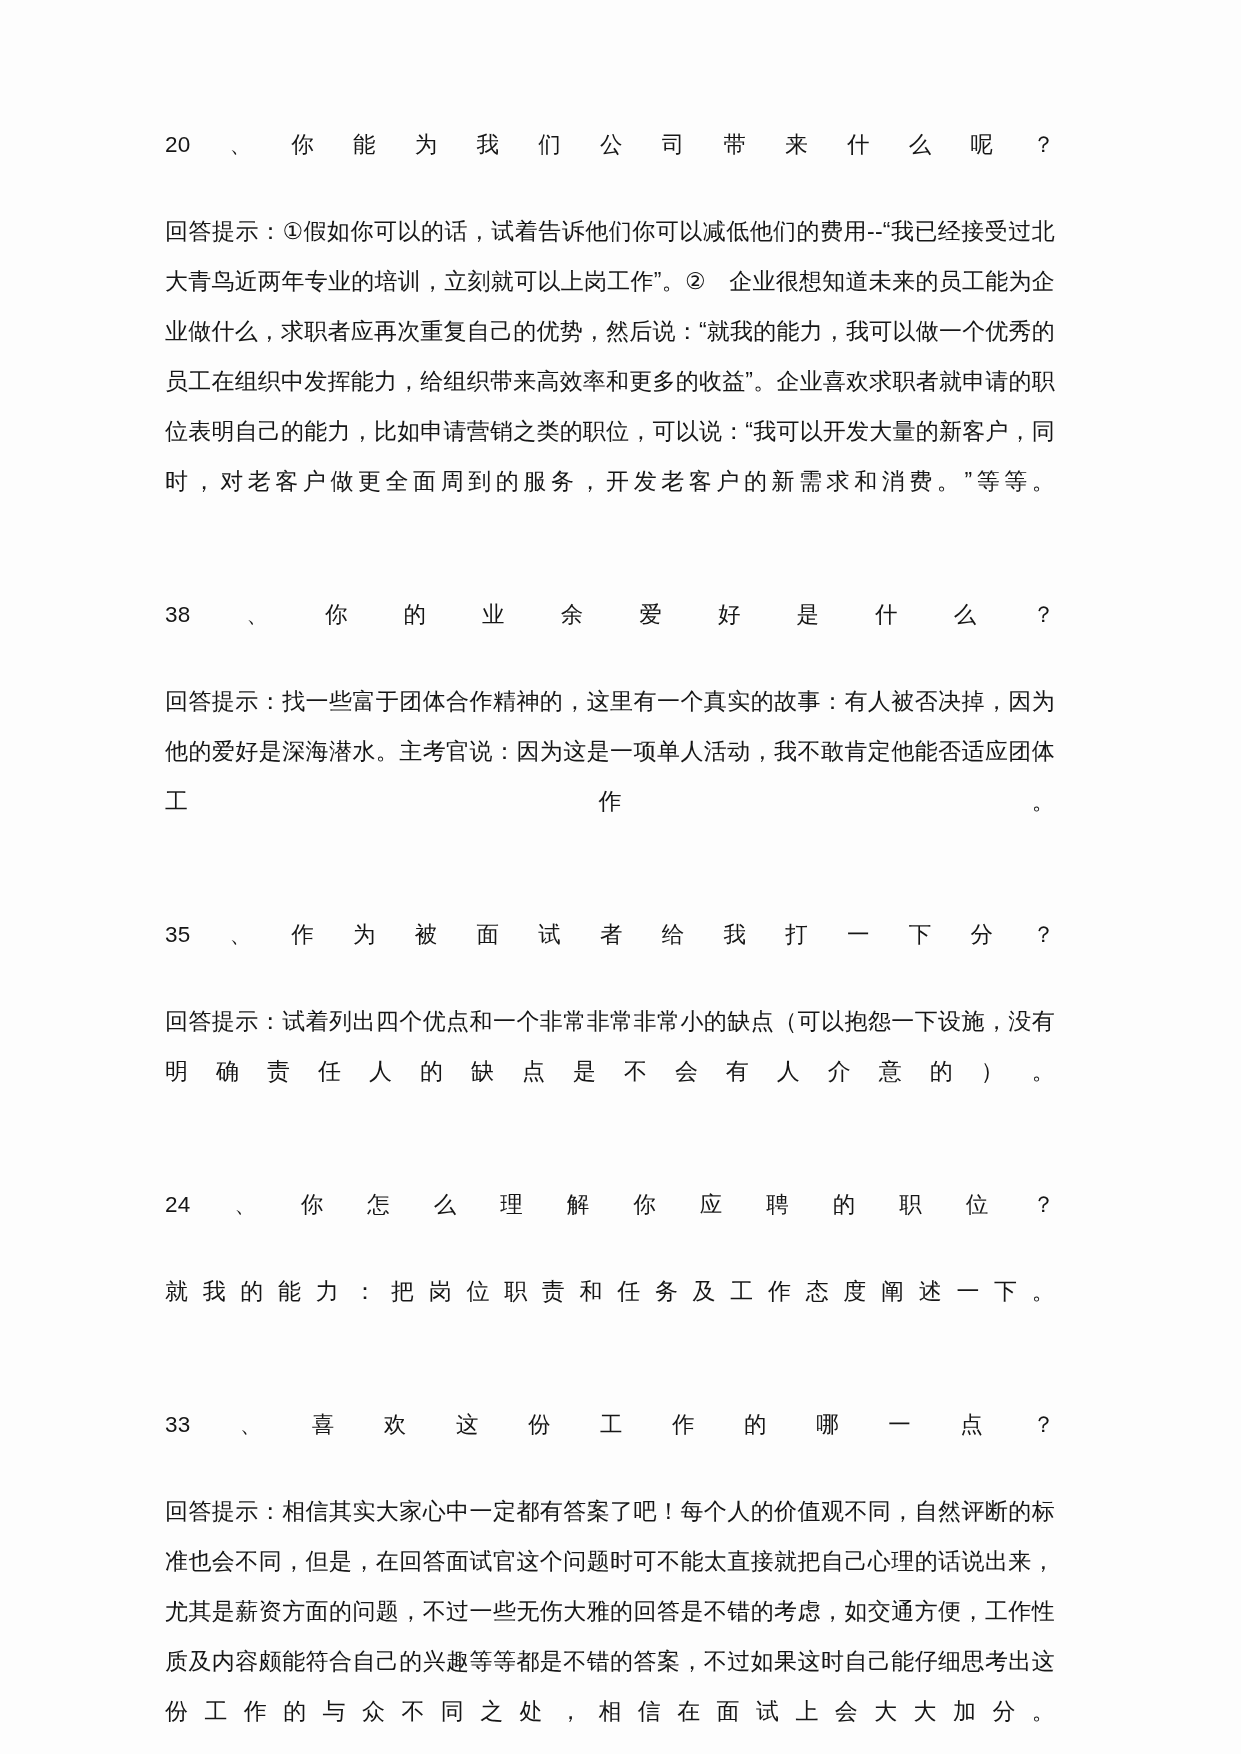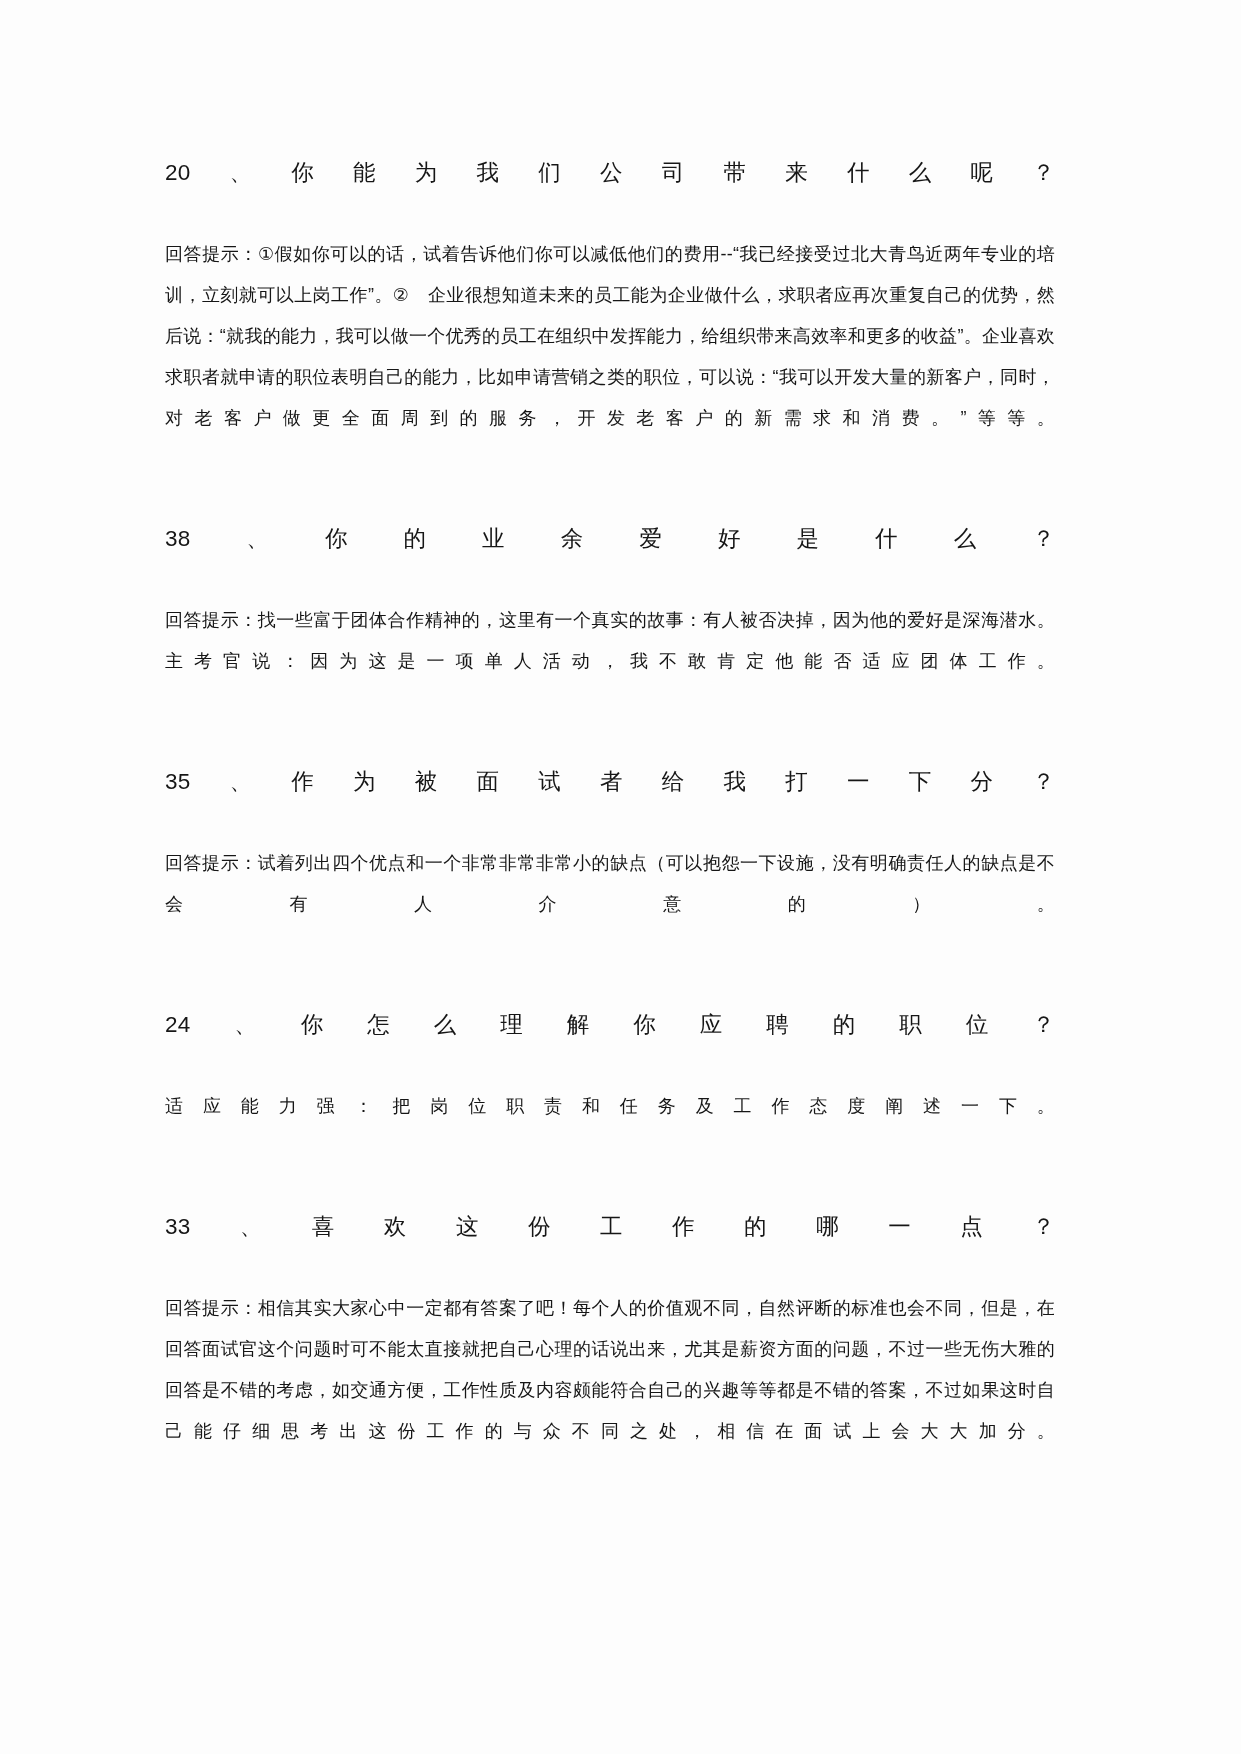--- a/index.html
+++ b/index.html
@@ -38,26 +38,25 @@
 
   .q-line {
     font-size: 22.5px;
     line-height: 41px;
     color: #161616;
     letter-spacing: 0.2px;
     text-align: justify;
     text-justify: inter-character;
     white-space: pre-wrap;
     word-break: break-all;
-    margin-top: 28px;
   }
 
   .a-line {
-    font-size: 18px;
-    line-height: 41px;
+    font-size: 23px;
+    line-height: 50px;
     color: #161616;
     letter-spacing: 0.2px;
     text-align: justify;
     text-justify: inter-character;
     white-space: pre-wrap;
     word-break: break-all;
   }
 
   
   .a-line::after {
@@ -88,21 +87,21 @@
       <div class="a-line">回答提示：找一些富于团体合作精神的，这里有一个真实的故事：有人被否决掉，因为他的爱好是深海潜水。主考官说：因为这是一项单人活动，我不敢肯定他能否适应团体工作。</div>
     </div>
 
     <div class="qa-block">
       <div class="q-line">35、作为被面试者给我打一下分？</div>
       <div class="a-line">回答提示：试着列出四个优点和一个非常非常非常小的缺点（可以抱怨一下设施，没有明确责任人的缺点是不会有人介意的）。</div>
     </div>
 
     <div class="qa-block">
       <div class="q-line">24、你怎么理解你应聘的职位？</div>
-      <div class="a-line">适应能力强：把岗位职责和任务及工作态度阐述一下。</div>
+      <div class="a-line">就我的能力：把岗位职责和任务及工作态度阐述一下。</div>
     </div>
 
     <div class="qa-block">
       <div class="q-line">33、喜欢这份工作的哪一点？</div>
       <div class="a-line">回答提示：相信其实大家心中一定都有答案了吧！每个人的价值观不同，自然评断的标准也会不同，但是，在回答面试官这个问题时可不能太直接就把自己心理的话说出来，尤其是薪资方面的问题，不过一些无伤大雅的回答是不错的考虑，如交通方便，工作性质及内容颇能符合自己的兴趣等等都是不错的答案，不过如果这时自己能仔细思考出这份工作的与众不同之处，相信在面试上会大大加分。</div>
     </div>
 
   </div>
 </div>
 

